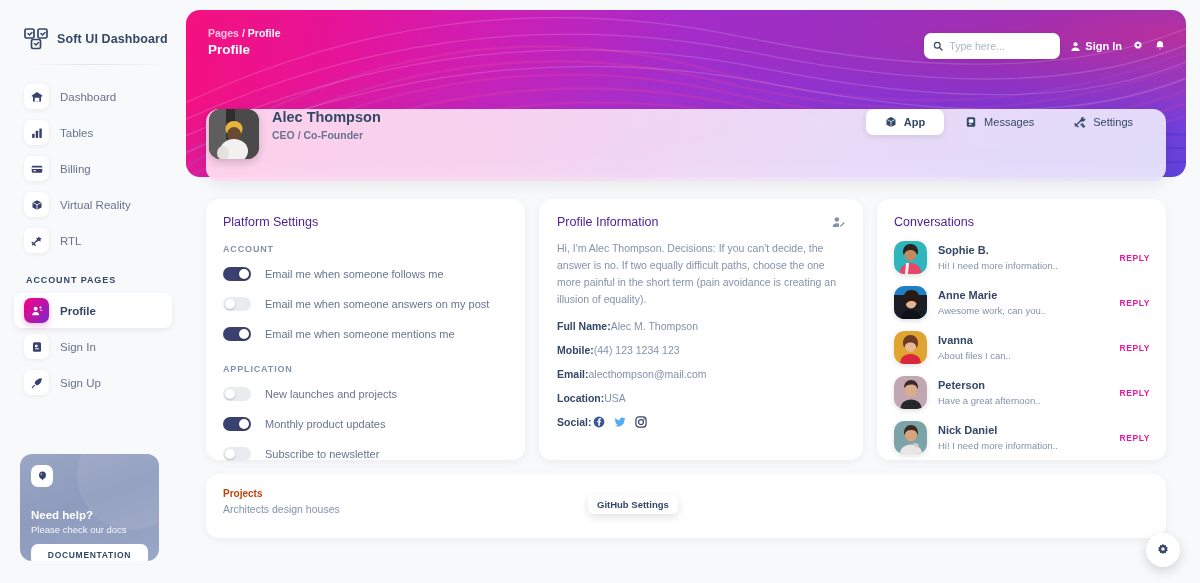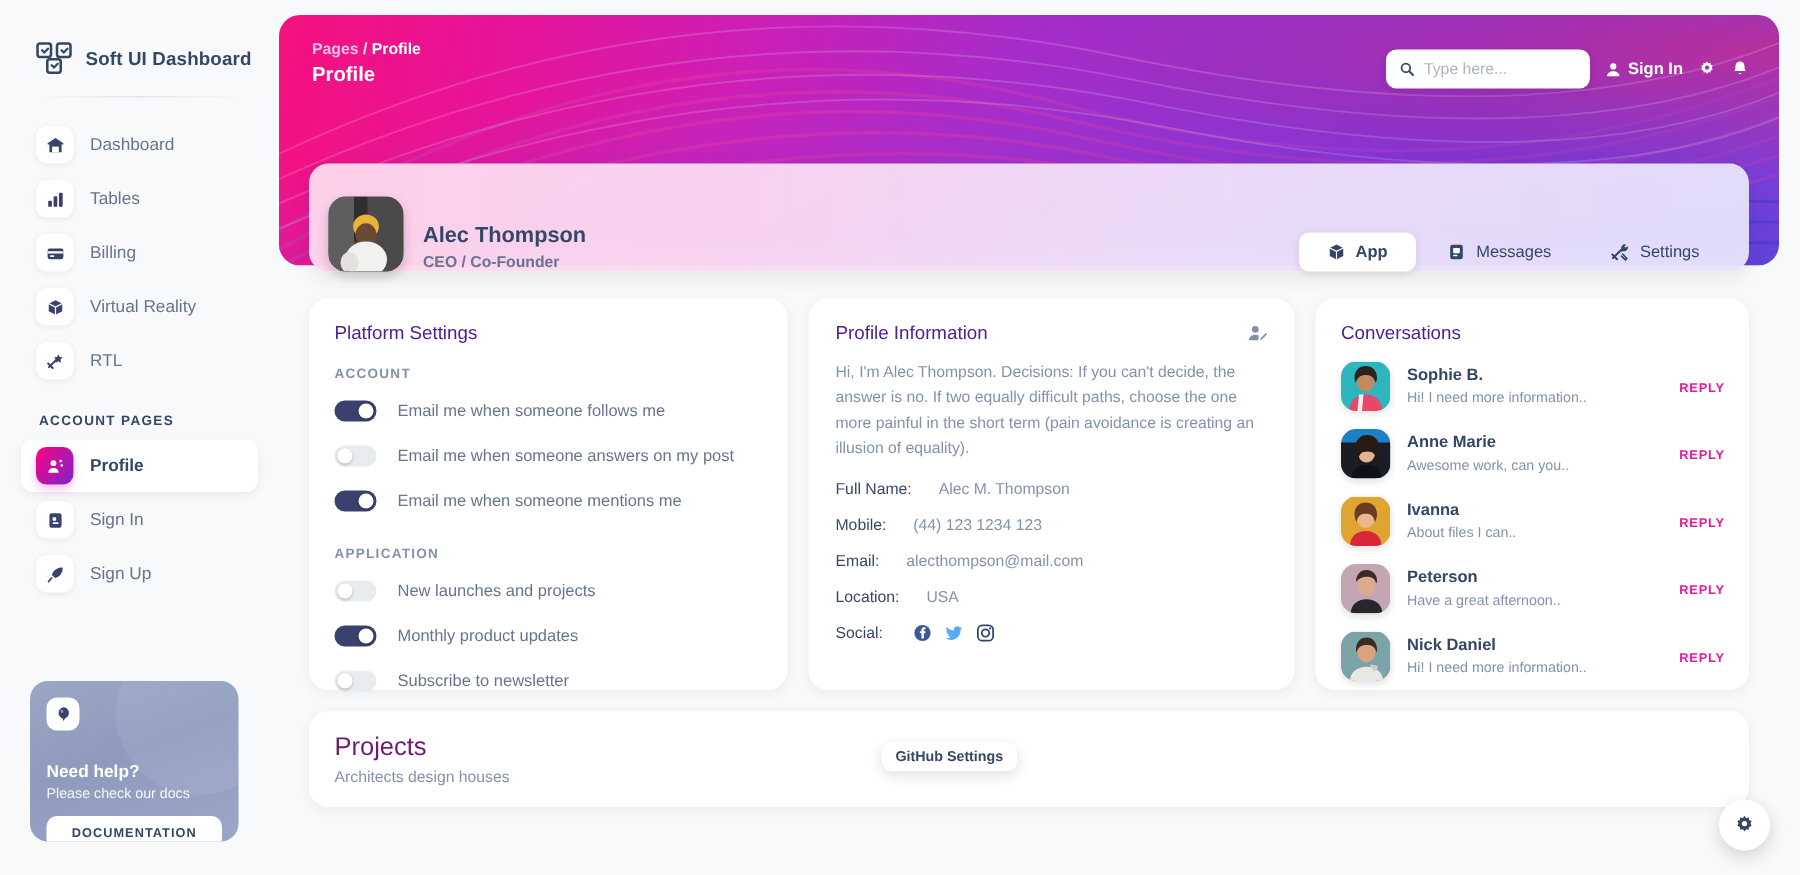--- a/index.html
+++ b/index.html
@@ -109,21 +109,21 @@
   .hero-icon { cursor: pointer; display: flex; }
   .hero-icon svg { width: 12px; height: 12px; display: block; fill: #fff; }
 
   
   .profile-card {
     position: relative; z-index: 5; margin: -68px 20px 0 20px;
     height: 72px; border-radius: 13px;
     background: linear-gradient(90deg, rgba(255,222,240,.93) 0%, rgba(251,223,243,.93) 30%, rgba(242,230,250,.93) 62%, rgba(234,231,252,.93) 100%);
     backdrop-filter: blur(9px);
     box-shadow: 0 4px 14px rgba(20,20,20,.08);
-    display: flex; align-items: flex-end; padding: 0 14px 0 13px;
+    display: flex; align-items: flex-start; padding: 0 14px 0 3px;
   }
   .avatar-lg {
     width: 50px; height: 50px; flex: 0 0 50px; border-radius: 12px; overflow: hidden;
     box-shadow: 0 3px 8px rgba(20,20,20,.2); position: relative;
     background: linear-gradient(180deg,#6b6b6b 0%,#3b3b3b 55%,#2b2b2b 100%);
   }
   .avatar-lg svg { position: absolute; inset: 0; width: 100%; height: 100%; }
   .who { margin-left: 13px; }
   .who-name { font-size: 14.5px; font-weight: 700; color: #344767; line-height: 1.15; }
   .who-role { font-size: 10.5px; color: #67748e; font-weight: 600; margin-top: 3px; }
@@ -159,21 +159,21 @@
   .sw.on::after { left: 16px; }
   .sw.off::after { left: 2px; }
   .opt-label { font-size: 11px; color: #67748e; }
 
   .pi-head { display: flex; align-items: flex-start; justify-content: space-between; }
   .edit-ico { cursor: pointer; display: flex; padding-top: 1px; }
   .edit-ico svg { width: 13px; height: 13px; display: block; fill: #8392ab; }
   .bio { font-size: 10.5px; line-height: 1.62; color: #8392ab; margin-top: 11px; }
   .kv { font-size: 10.5px; margin-top: 12px; display: flex; align-items: center; }
   .kv:first-of-type { margin-top: 28px; }
-  .kv .k { font-weight: 400; color: #344767; margin-right: 18px; white-space: nowrap; }
+  .kv .k { font-weight: 700; color: #344767; margin-right: 0; white-space: nowrap; }
   .kv .v { color: #8392ab; }
   .socials { display: flex; align-items: center; gap: 9px; margin-left: 2px; }
   .socials svg { width: 12px; height: 12px; display: block; cursor: pointer; }
 
   .conv { display: flex; align-items: center; gap: 11px; height: 45px; justify-content: center; }
   .conv-av {
     width: 33px; height: 33px; flex: 0 0 33px; border-radius: 10px; overflow: hidden; position: relative;
     box-shadow: 0 2px 5px rgba(20,20,20,.12);
   }
   .conv-av svg { position: absolute; inset: 0; width: 100%; height: 100%; }
@@ -181,21 +181,21 @@
   .conv-name { font-size: 11px; font-weight: 700; color: #344767; line-height: 1.25; }
   .conv-msg { font-size: 9.5px; color: #8392ab; margin-top: 2px; white-space: nowrap; overflow: hidden; text-overflow: ellipsis; }
   .reply {
     font-size: 8.5px; font-weight: 700; letter-spacing: .6px; color: #e5189e;
     cursor: pointer; white-space: nowrap; padding-left: 8px;
   }
 
   
   .projects { margin: 14px 20px 0 20px; background: #fff; border-radius: 13px;
     box-shadow: 0 2px 9px rgba(20,20,20,.055); padding: 14px 17px 16px 17px; position: relative; height: 64px; }
-  .proj-title { font-size: 17px; font-weight: 400; color: #701a75; }
+  .proj-title { font-size: 10px; font-weight: 700; color: #c2410c; }
   .proj-sub { font-size: 10.5px; color: #8392ab; margin-top: 4px; }
   .tooltip {
     position: absolute; left: 382px; top: 21px;
     background: #fff; border-radius: 6px; padding: 4px 9px;
     font-size: 9.5px; font-weight: 600; color: #344767;
     box-shadow: 0 3px 9px rgba(20,20,20,.13);
   }
 
   .fab {
     position: absolute; right: 20px; bottom: 16px; width: 34px; height: 34px;

